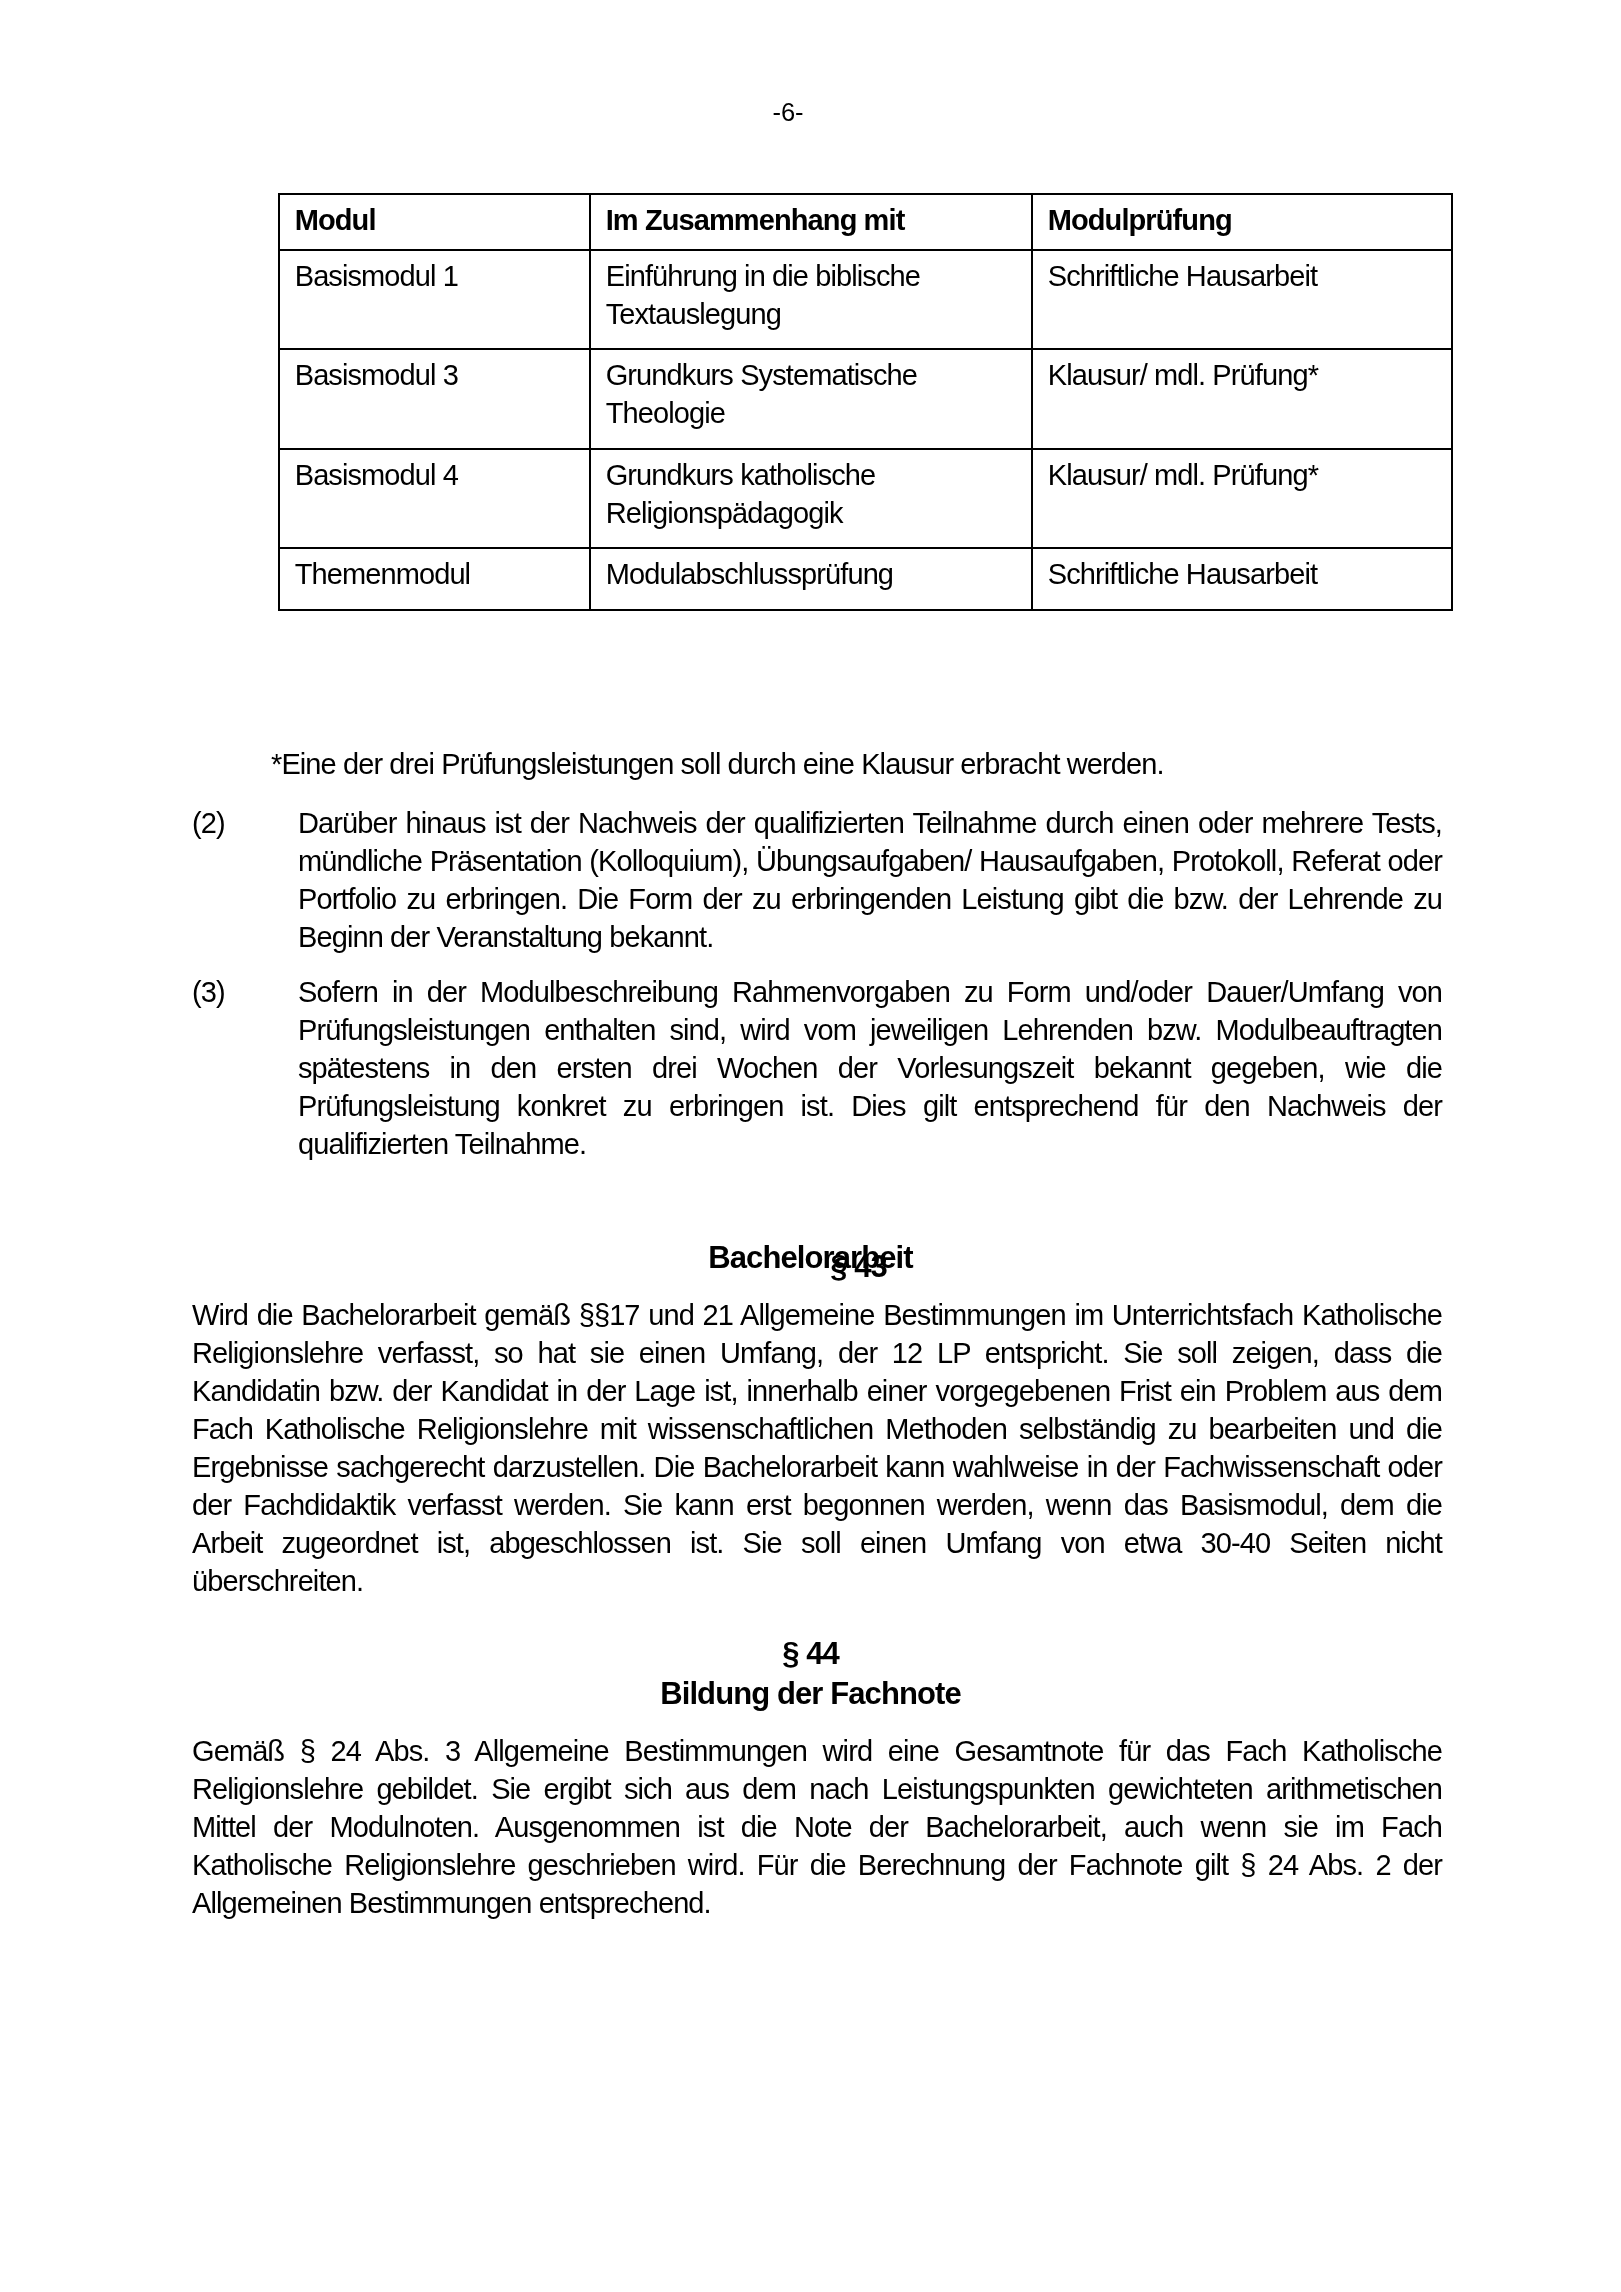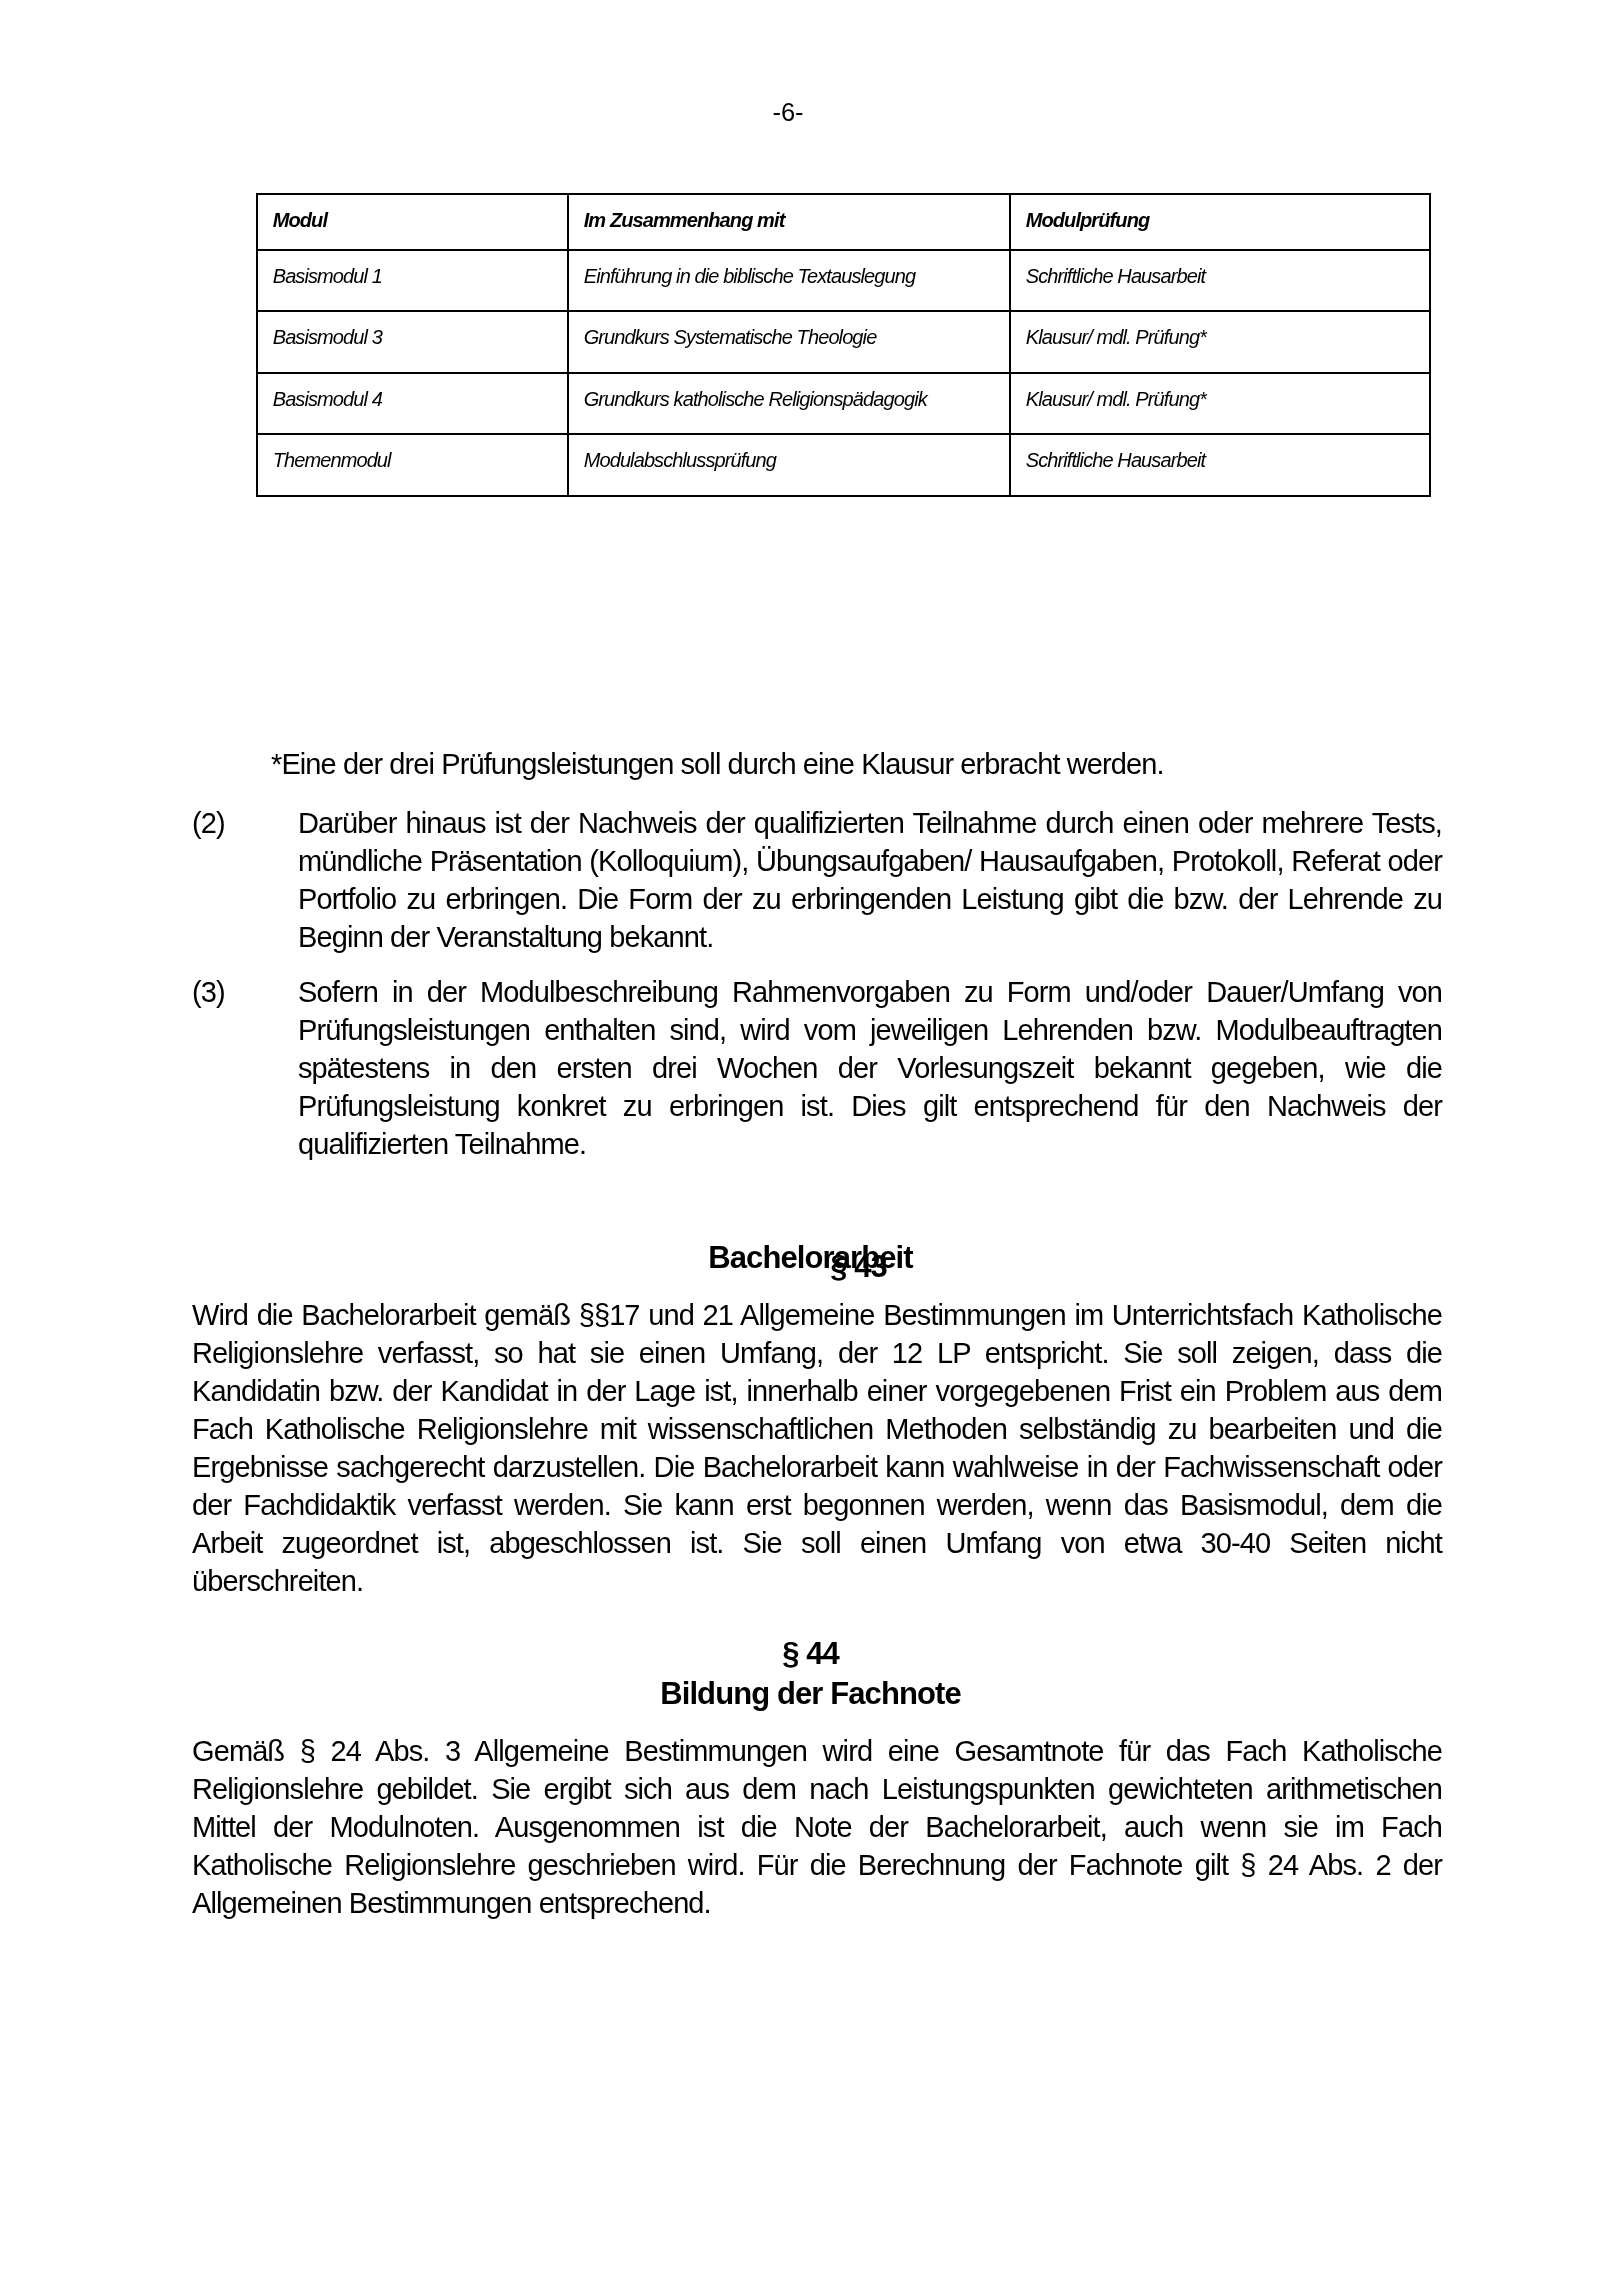--- a/index.html
+++ b/index.html
@@ -5,23 +5,23 @@
     html, body { margin: 0; padding: 0; background: #ffffff; }
     body {
       width: 1621px; height: 2293px; position: relative; overflow: hidden;
       font-family: "Liberation Sans", sans-serif; color: #000;
     }
     .page-number {
       position: absolute; top: 98px; left: 0; width: 1576px;
       text-align: center; font-size: 25.5px; font-family: "Liberation Sans", sans-serif;
     }
     .module-table {
-      position: absolute; left: 256px; top: 193px; width: 1172px;
+      position: absolute; left: 278px; top: 193px; width: 1172px;
       border-collapse: collapse; table-layout: fixed;
-      font-size: 20px; letter-spacing: -0.9px; line-height: 38px; font-style: italic;
+      font-size: 29px; letter-spacing: -0.9px; line-height: 38px;
     }
     .module-table col.c1 { width: 311px; }
     .module-table col.c2 { width: 442px; }
     .module-table col.c3 { width: 420px; }
     .module-table th, .module-table td {
       border: 2px solid #000; vertical-align: top; text-align: left;
       padding: 5.9px 14.7px 15.7px 14.7px;
     }
     .module-table th { font-weight: bold; padding-bottom: 9.8px; }
     .module-table tr.thick-top td { border-top-width: 2.9px; }

